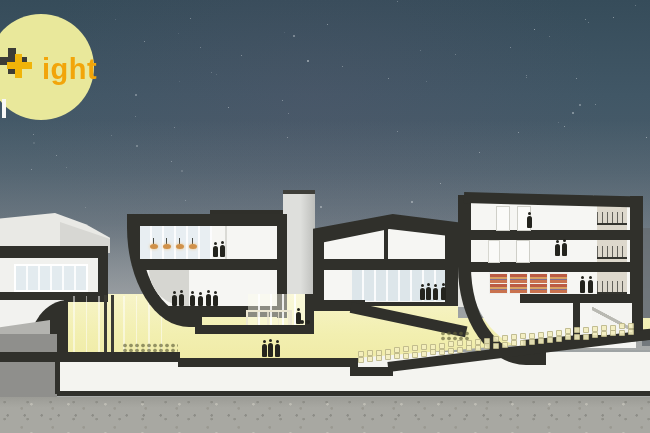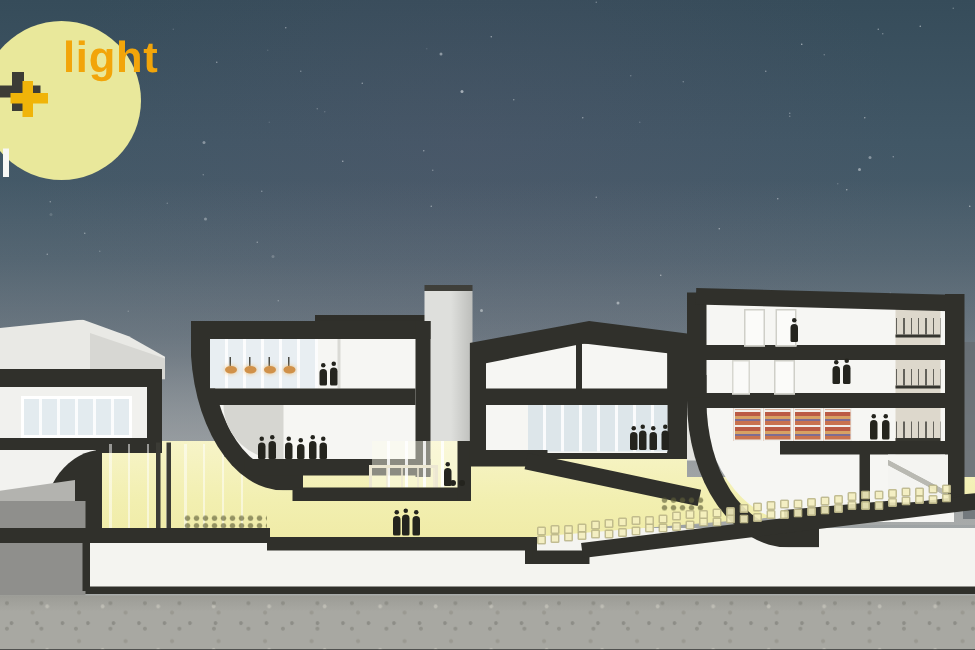--- a/index.html
+++ b/index.html
@@ -317,16 +317,16 @@
       <div class="lamp" style="left: 189px; top: 244px;"></div>
     </div>
 
   <div class="abs concrete"></div>
 
   <div class="abs logo-circle"></div>
   <div class="abs cross-bar" style="left:0;top:57px;width:27px;height:8px;background:#3c3c36;"></div>
   <div class="abs cross-bar" style="left:8px;top:48px;width:8px;height:26px;background:#3c3c36;"></div>
   <div class="abs cross-bar" style="left:7px;top:62px;width:25px;height:7px;background:#f0b409;"></div>
   <div class="abs cross-bar" style="left:15px;top:54px;width:7px;height:24px;background:#f0b409;"></div>
-  <div class="abs logo-word" style="top:26px;">light</div>
+  <div class="abs logo-word" style="top:56px;">ight</div>
   <div class="abs cutbar"></div>
 
 </div>
 
 </body></html>

